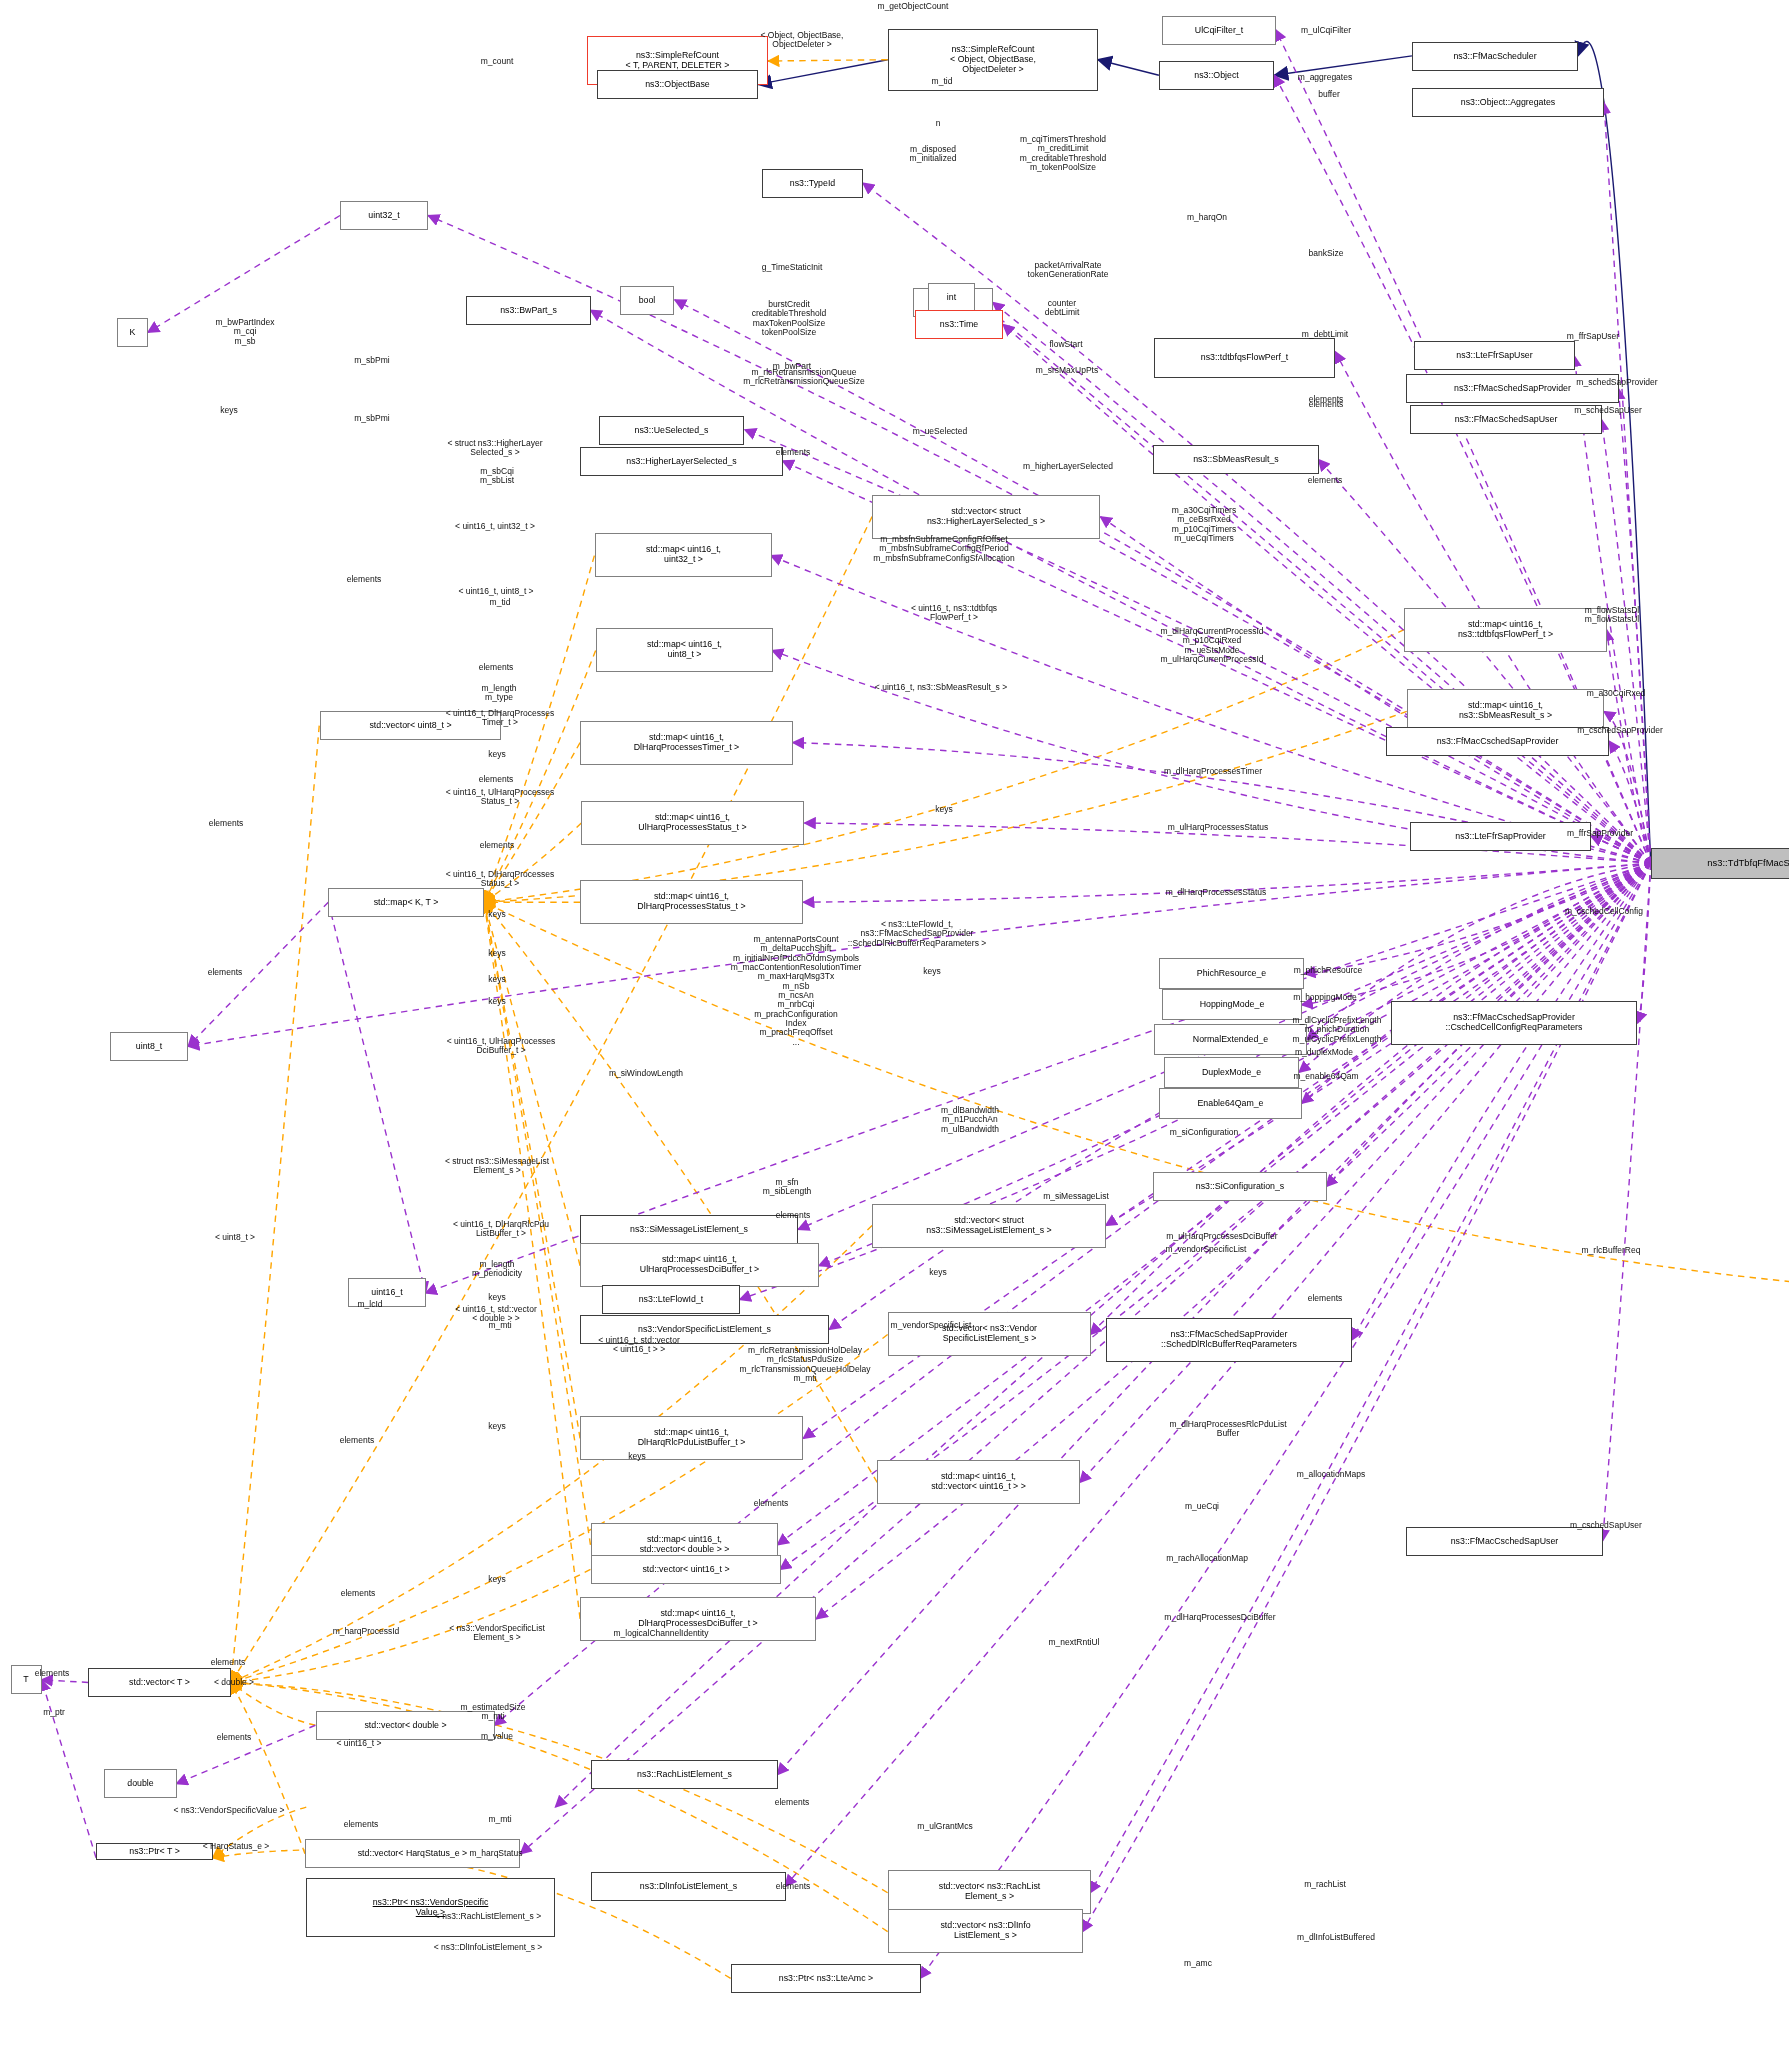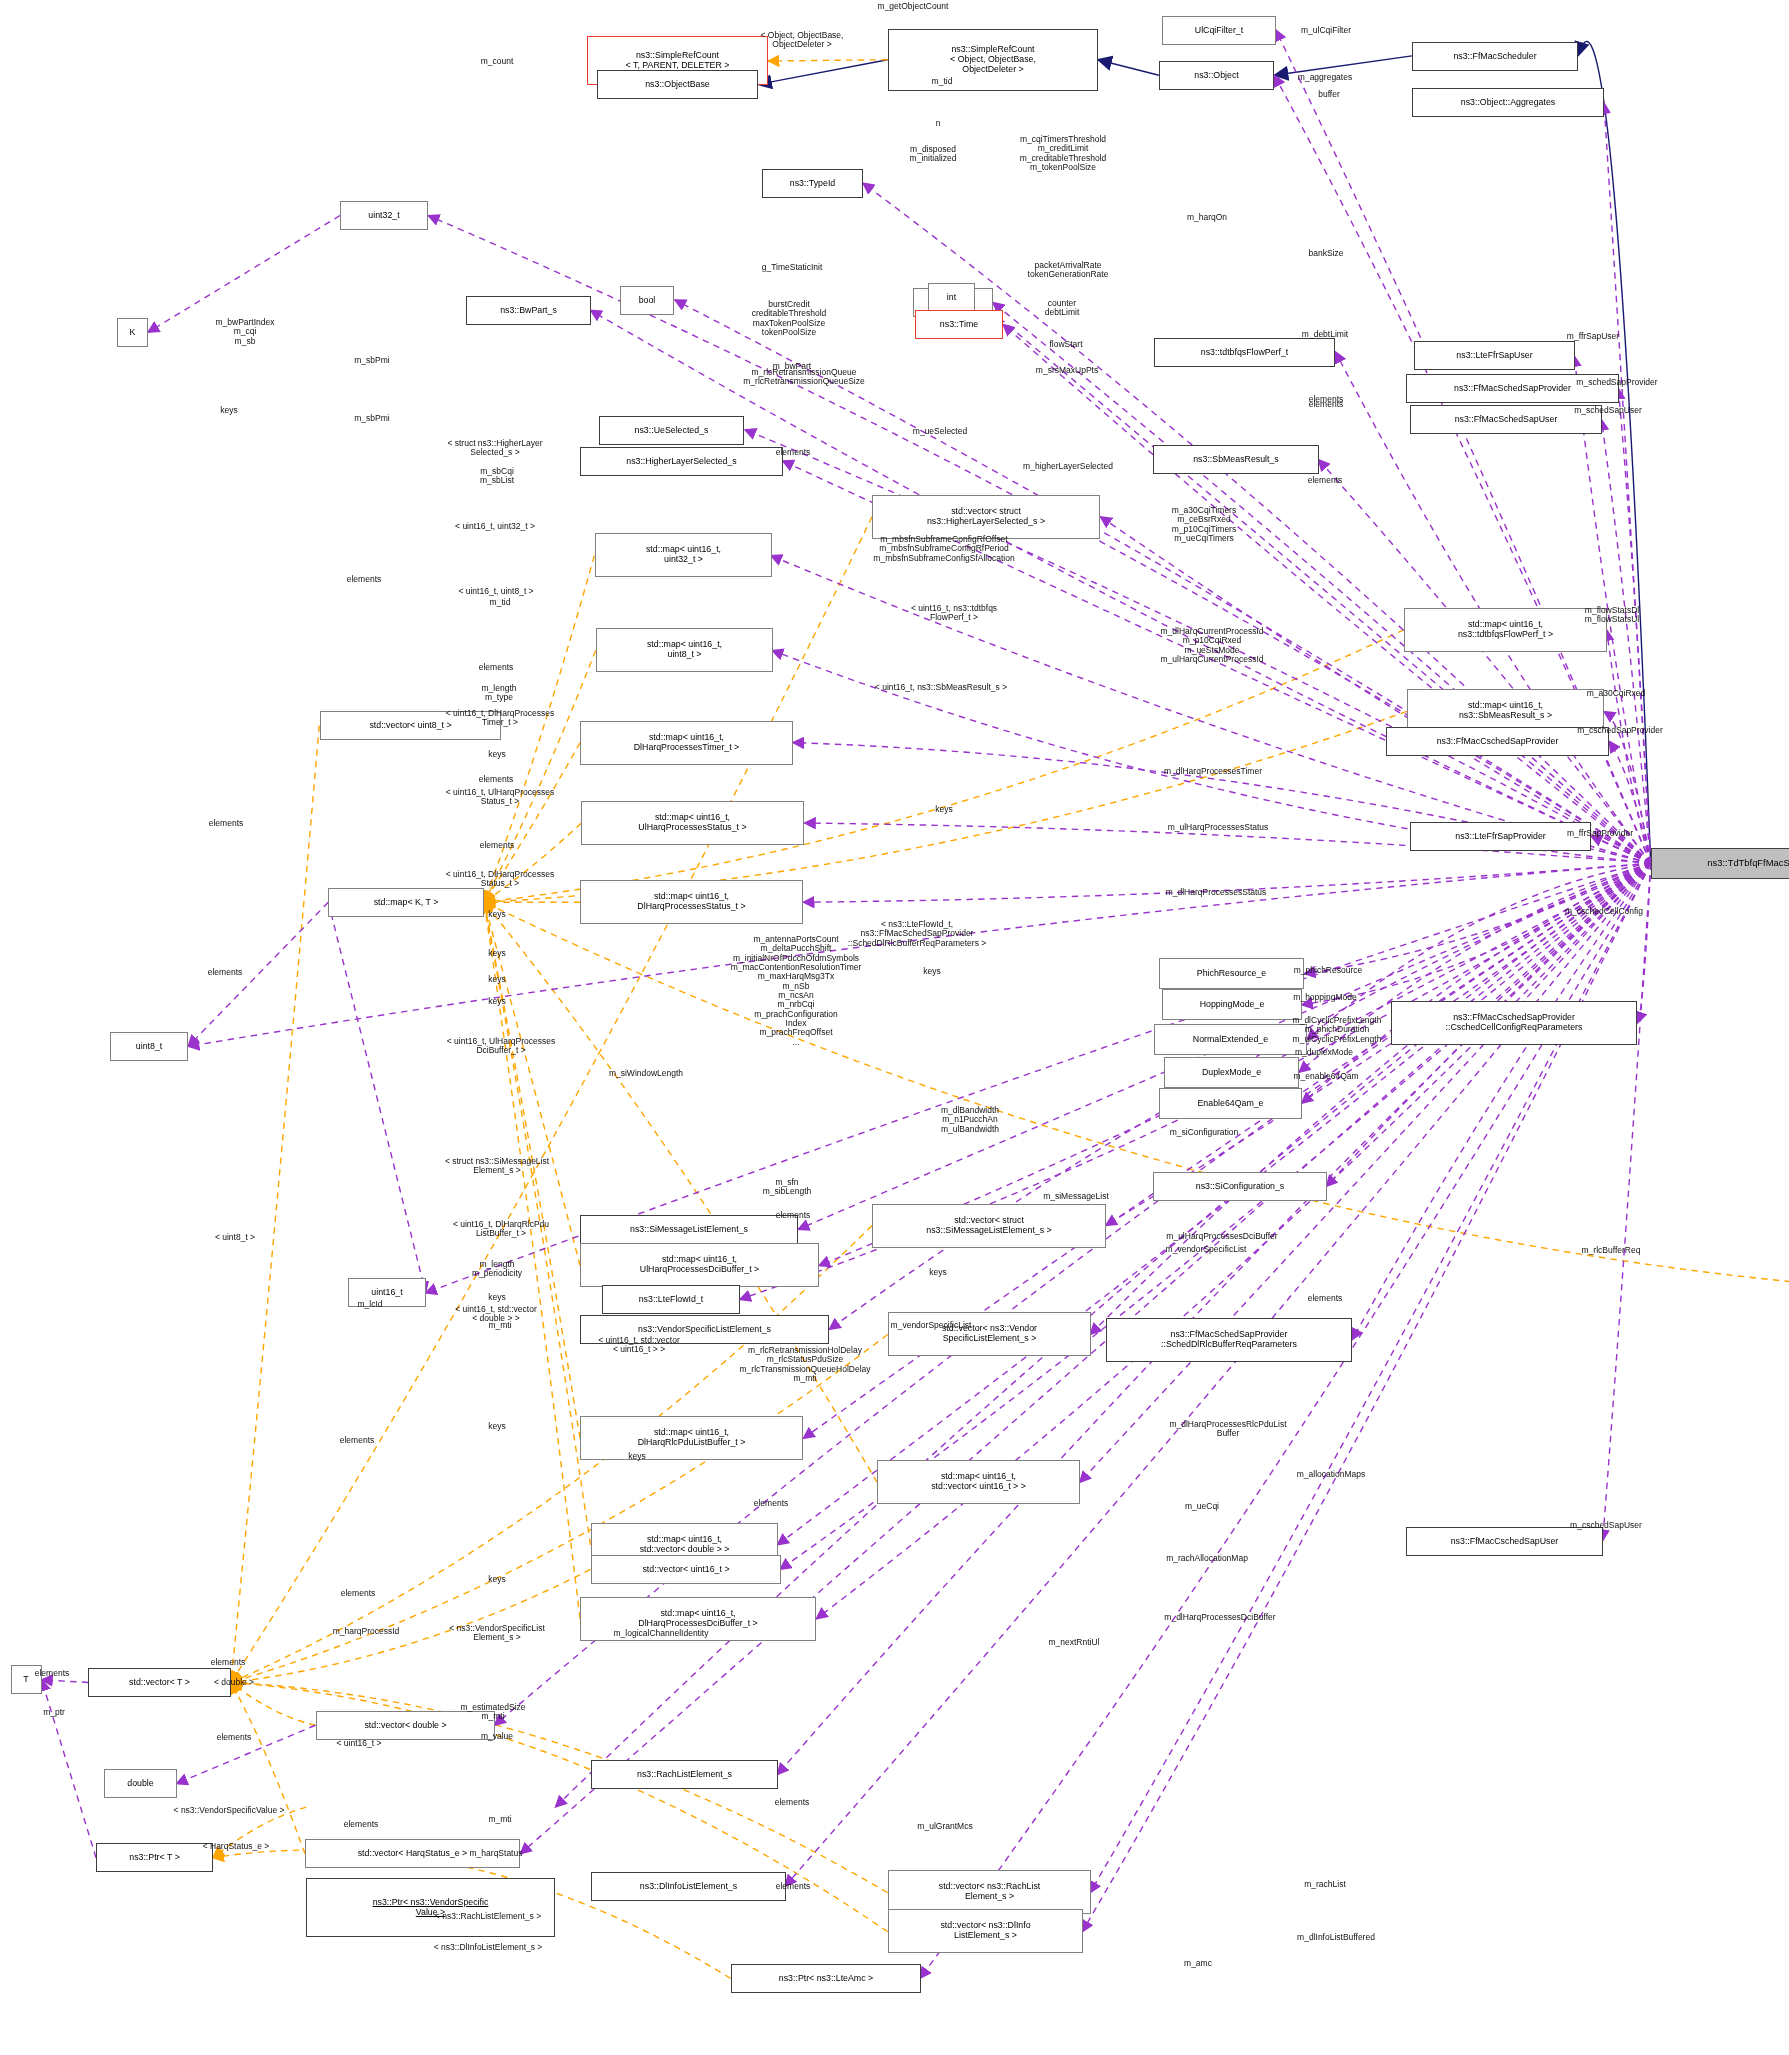--- a/index.html
+++ b/index.html
@@ -170,21 +170,21 @@
     <div class="node plain" style="left: 1162px; top: 16px; width: 114px; height: 29px;">UlCqiFilter_t</div>
     <div class="node solid" style="left: 1412px; top: 42px; width: 166px; height: 29px;">ns3::FfMacScheduler</div>
     <div class="node solid" style="left: 1412px; top: 88px; width: 192px; height: 29px;">ns3::Object::Aggregates</div>
     <div class="node solid" style="left: 762px; top: 169px; width: 101px; height: 29px;">ns3::TypeId</div>
     <div class="node plain" style="left: 340px; top: 201px; width: 88px; height: 29px;">uint32_t</div>
     <div class="node plain" style="left: 913px; top: 288px; width: 80px; height: 29px;">uint64_t</div>
     <div class="node plain" style="left: 928px; top: 283px; width: 47px; height: 29px;">int</div>
     <div class="node hilite" style="left: 915px; top: 310px; width: 88px; height: 29px;">ns3::Time</div>
     <div class="node plain" style="left: 620px; top: 286px; width: 54px; height: 29px;">bool</div>
     <div class="node solid" style="left: 466px; top: 296px; width: 125px; height: 29px;">ns3::BwPart_s</div>
-    <div class="node solid" style="left: 1154px; top: 338px; width: 181px; height: 29px; text-align: center;">ns3::tdtbfqsFlowPerf_t</div>
+    <div class="node solid" style="left: 1154px; top: 338px; width: 181px; height: 40px; text-align: center;">ns3::tdtbfqsFlowPerf_t</div>
     <div class="node solid" style="left: 1414px; top: 341px; width: 161px; height: 29px;">ns3::LteFfrSapUser</div>
     <div class="node solid" style="left: 1406px; top: 374px; width: 213px; height: 29px;">ns3::FfMacSchedSapProvider</div>
     <div class="node solid" style="left: 1410px; top: 405px; width: 192px; height: 29px;">ns3::FfMacSchedSapUser</div>
     <div class="node solid" style="left: 599px; top: 416px; width: 145px; height: 29px;">ns3::UeSelected_s</div>
     <div class="node solid" style="left: 1153px; top: 445px; width: 166px; height: 29px;">ns3::SbMeasResult_s</div>
     <div class="node solid" style="left: 580px; top: 447px; width: 203px; height: 29px;">ns3::HigherLayerSelected_s</div>
     <div class="node plain" style="left: 117px; top: 318px; width: 31px; height: 29px;">K</div>
     <div class="node plain" style="left: 872px; top: 495px; width: 228px; height: 44px;">std::vector&lt; struct
 ns3::HigherLayerSelected_s &gt;</div>
     <div class="node plain" style="left: 595px; top: 533px; width: 177px; height: 44px;">std::map&lt; uint16_t,
@@ -236,21 +236,21 @@
     <div class="node plain" style="left: 591px; top: 1555px; width: 190px; height: 29px;">std::vector&lt; uint16_t &gt;</div>
     <div class="node plain" style="left: 580px; top: 1597px; width: 236px; height: 44px;">std::map&lt; uint16_t,
 DlHarqProcessesDciBuffer_t &gt;</div>
     <div class="node plain" style="left: 10.5px; top: 1665px; width: 31px; height: 29px;">T</div>
     <div class="node solid" style="left: 88px; top: 1668px; width: 143px; height: 29px;">std::vector&lt; T &gt;</div>
     <div class="node plain" style="left: 316px; top: 1711px; width: 179px; height: 29px;">std::vector&lt; double &gt;</div>
     <div class="node solid" style="left: 591px; top: 1760px; width: 187px; height: 29px;">ns3::RachListElement_s</div>
     <div class="node plain" style="left: 104px; top: 1769px; width: 73px; height: 29px;">double</div>
     <div class="node solid" style="left: 306px; top: 1878px; width: 249px; height: 59px; text-decoration: underline;">ns3::Ptr&lt; ns3::VendorSpecific
 Value &gt;</div>
-    <div class="node solid" style="left: 96px; top: 1843px; width: 117px; height: 29px;">ns3::Ptr&lt; T &gt;</div>
+    <div class="node solid" style="left: 96px; top: 1843px; width: 117px; height: 17px;">ns3::Ptr&lt; T &gt;</div>
     <div class="node plain" style="left: 305px; top: 1839px; width: 215px; height: 29px;">std::vector&lt; HarqStatus_e &gt;</div>
     <div class="node solid" style="left: 591px; top: 1872px; width: 195px; height: 29px;">ns3::DlInfoListElement_s</div>
     <div class="node plain" style="left: 888px; top: 1870px; width: 203px; height: 44px;">std::vector&lt; ns3::RachList
 Element_s &gt;</div>
     <div class="node plain" style="left: 888px; top: 1909px; width: 195px; height: 44px;">std::vector&lt; ns3::DlInfo
 ListElement_s &gt;</div>
     <div class="node solid" style="left: 731px; top: 1964px; width: 190px; height: 29px;">ns3::Ptr&lt; ns3::LteAmc &gt;</div>
     <div class="node target" style="left: 1651px; top: 848px; width: 231px; height: 31px;">ns3::TdTbfqFfMacScheduler</div>
     <div class="elabel" style="left: 913px; top: 2.3px;">m_getObjectCount</div>
     <div class="elabel" style="left: 802px; top: 31px;">&lt; Object, ObjectBase,

